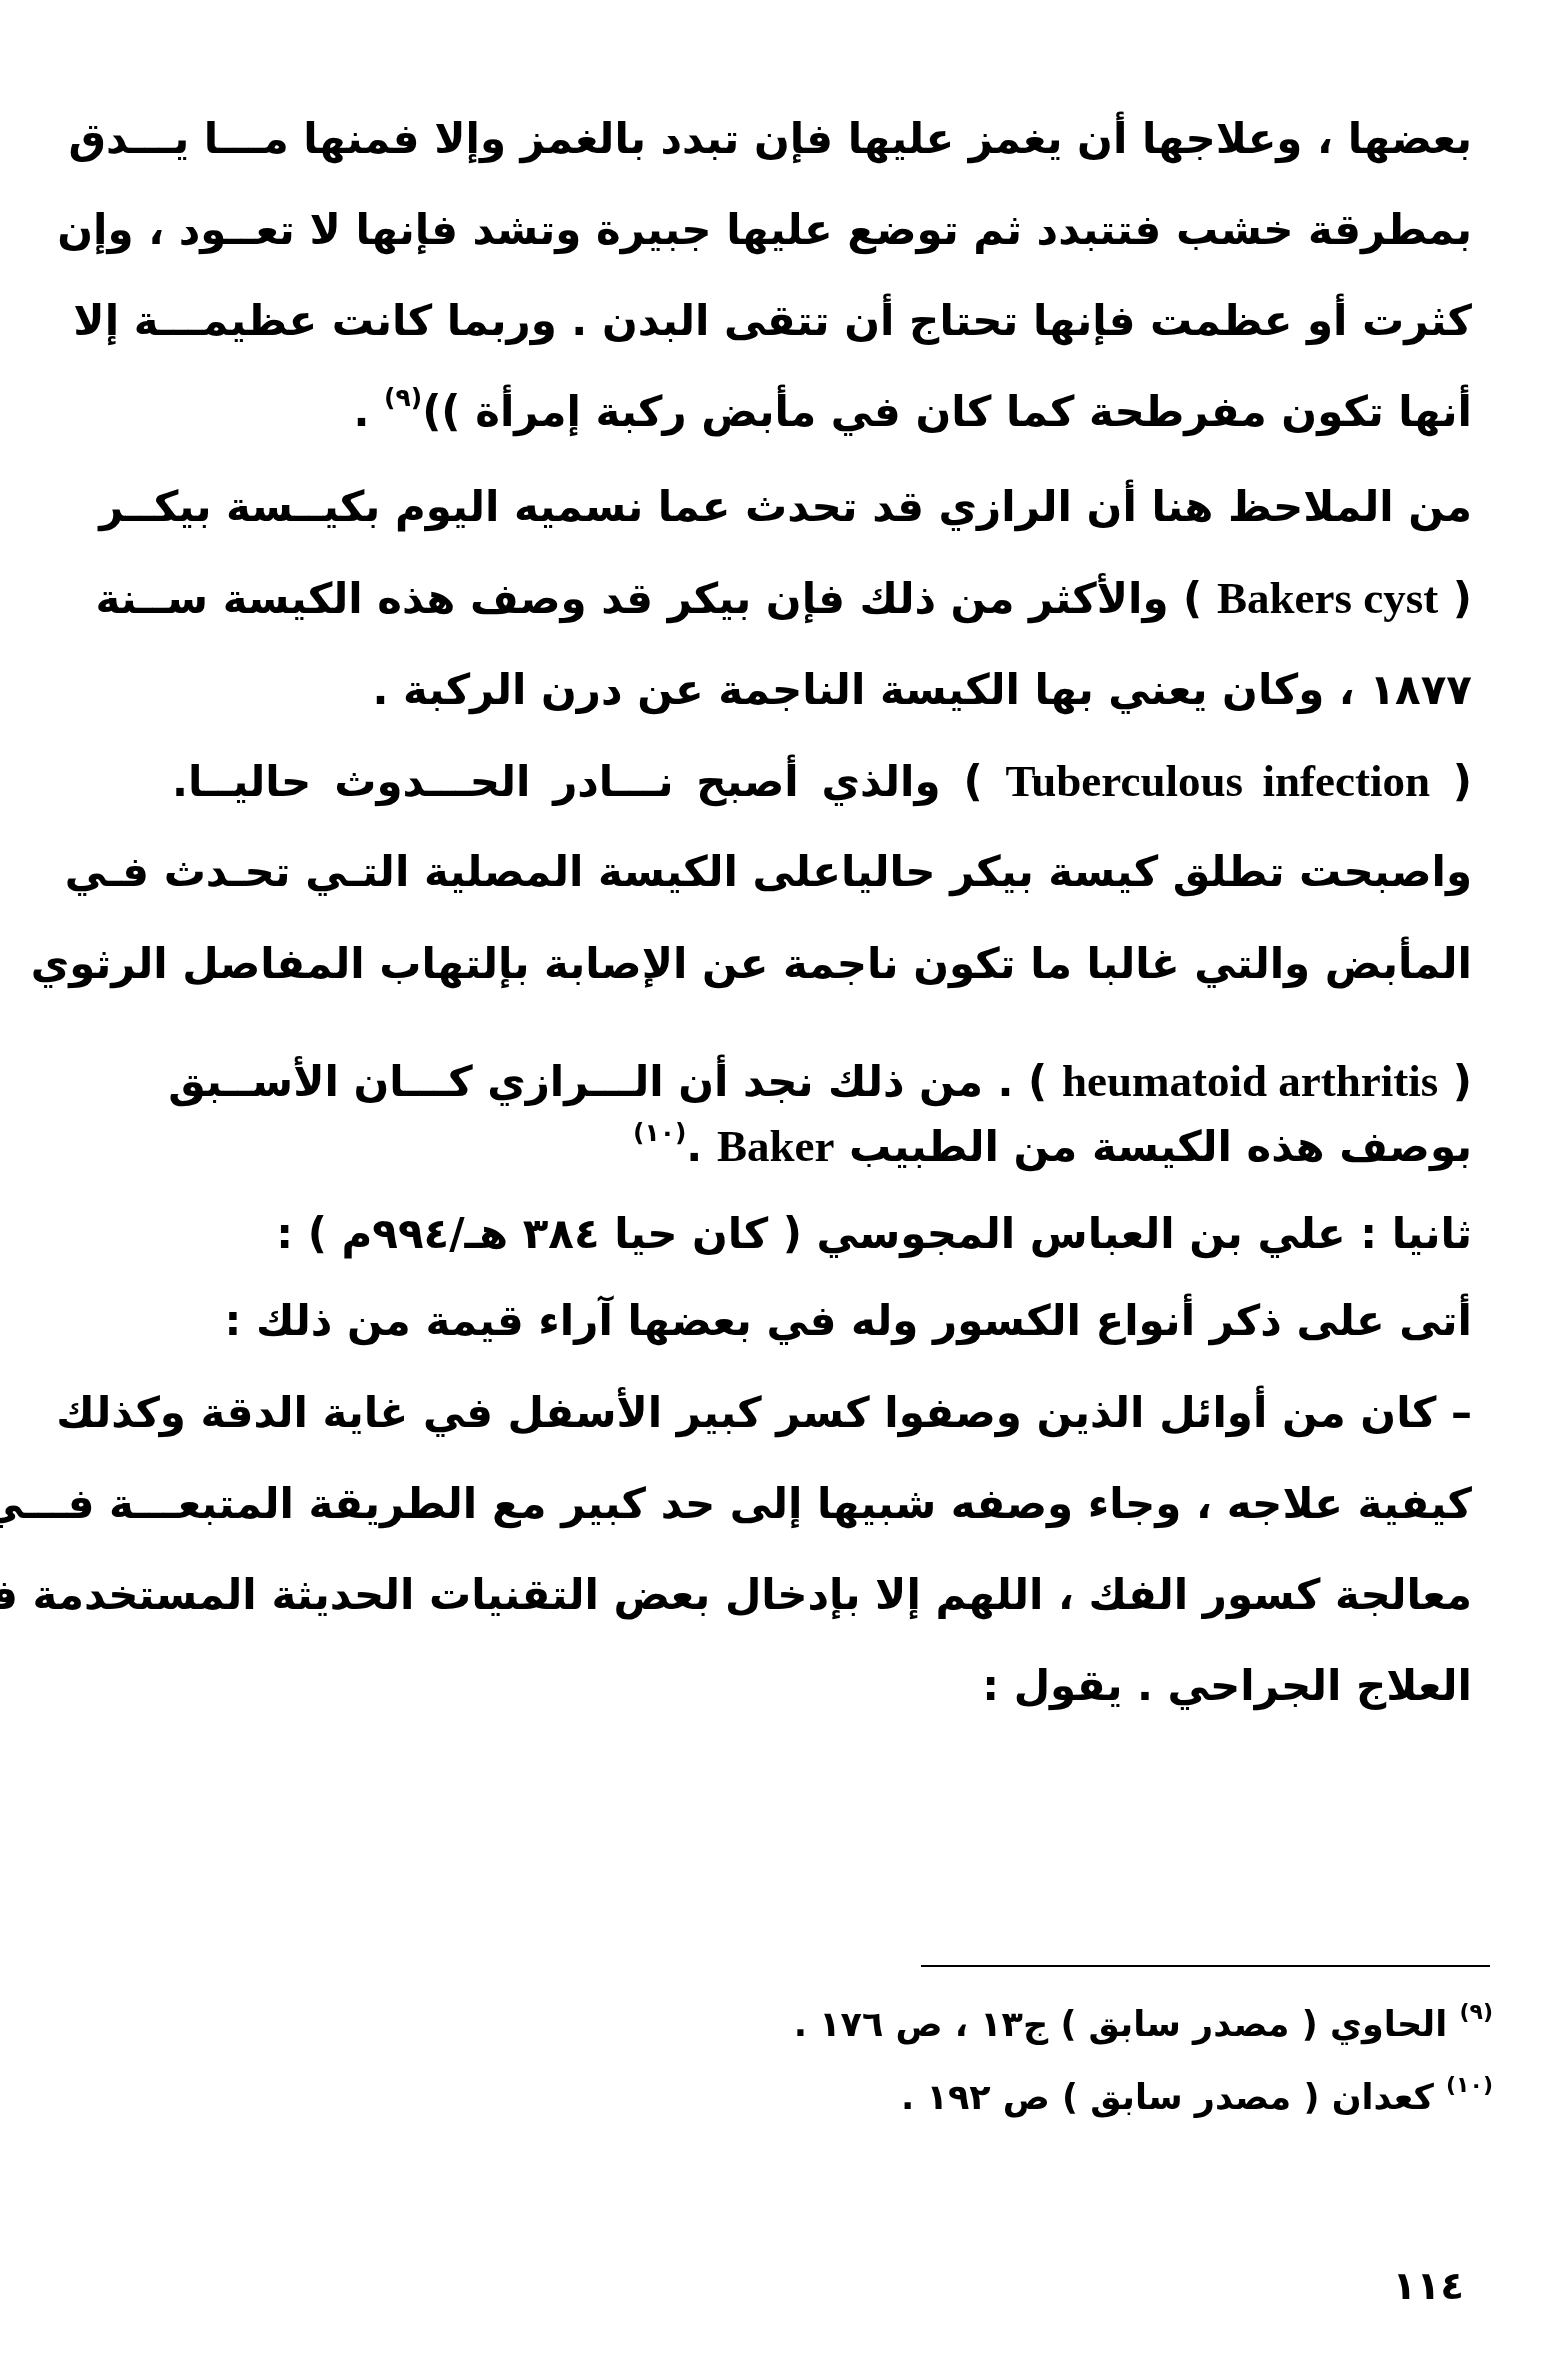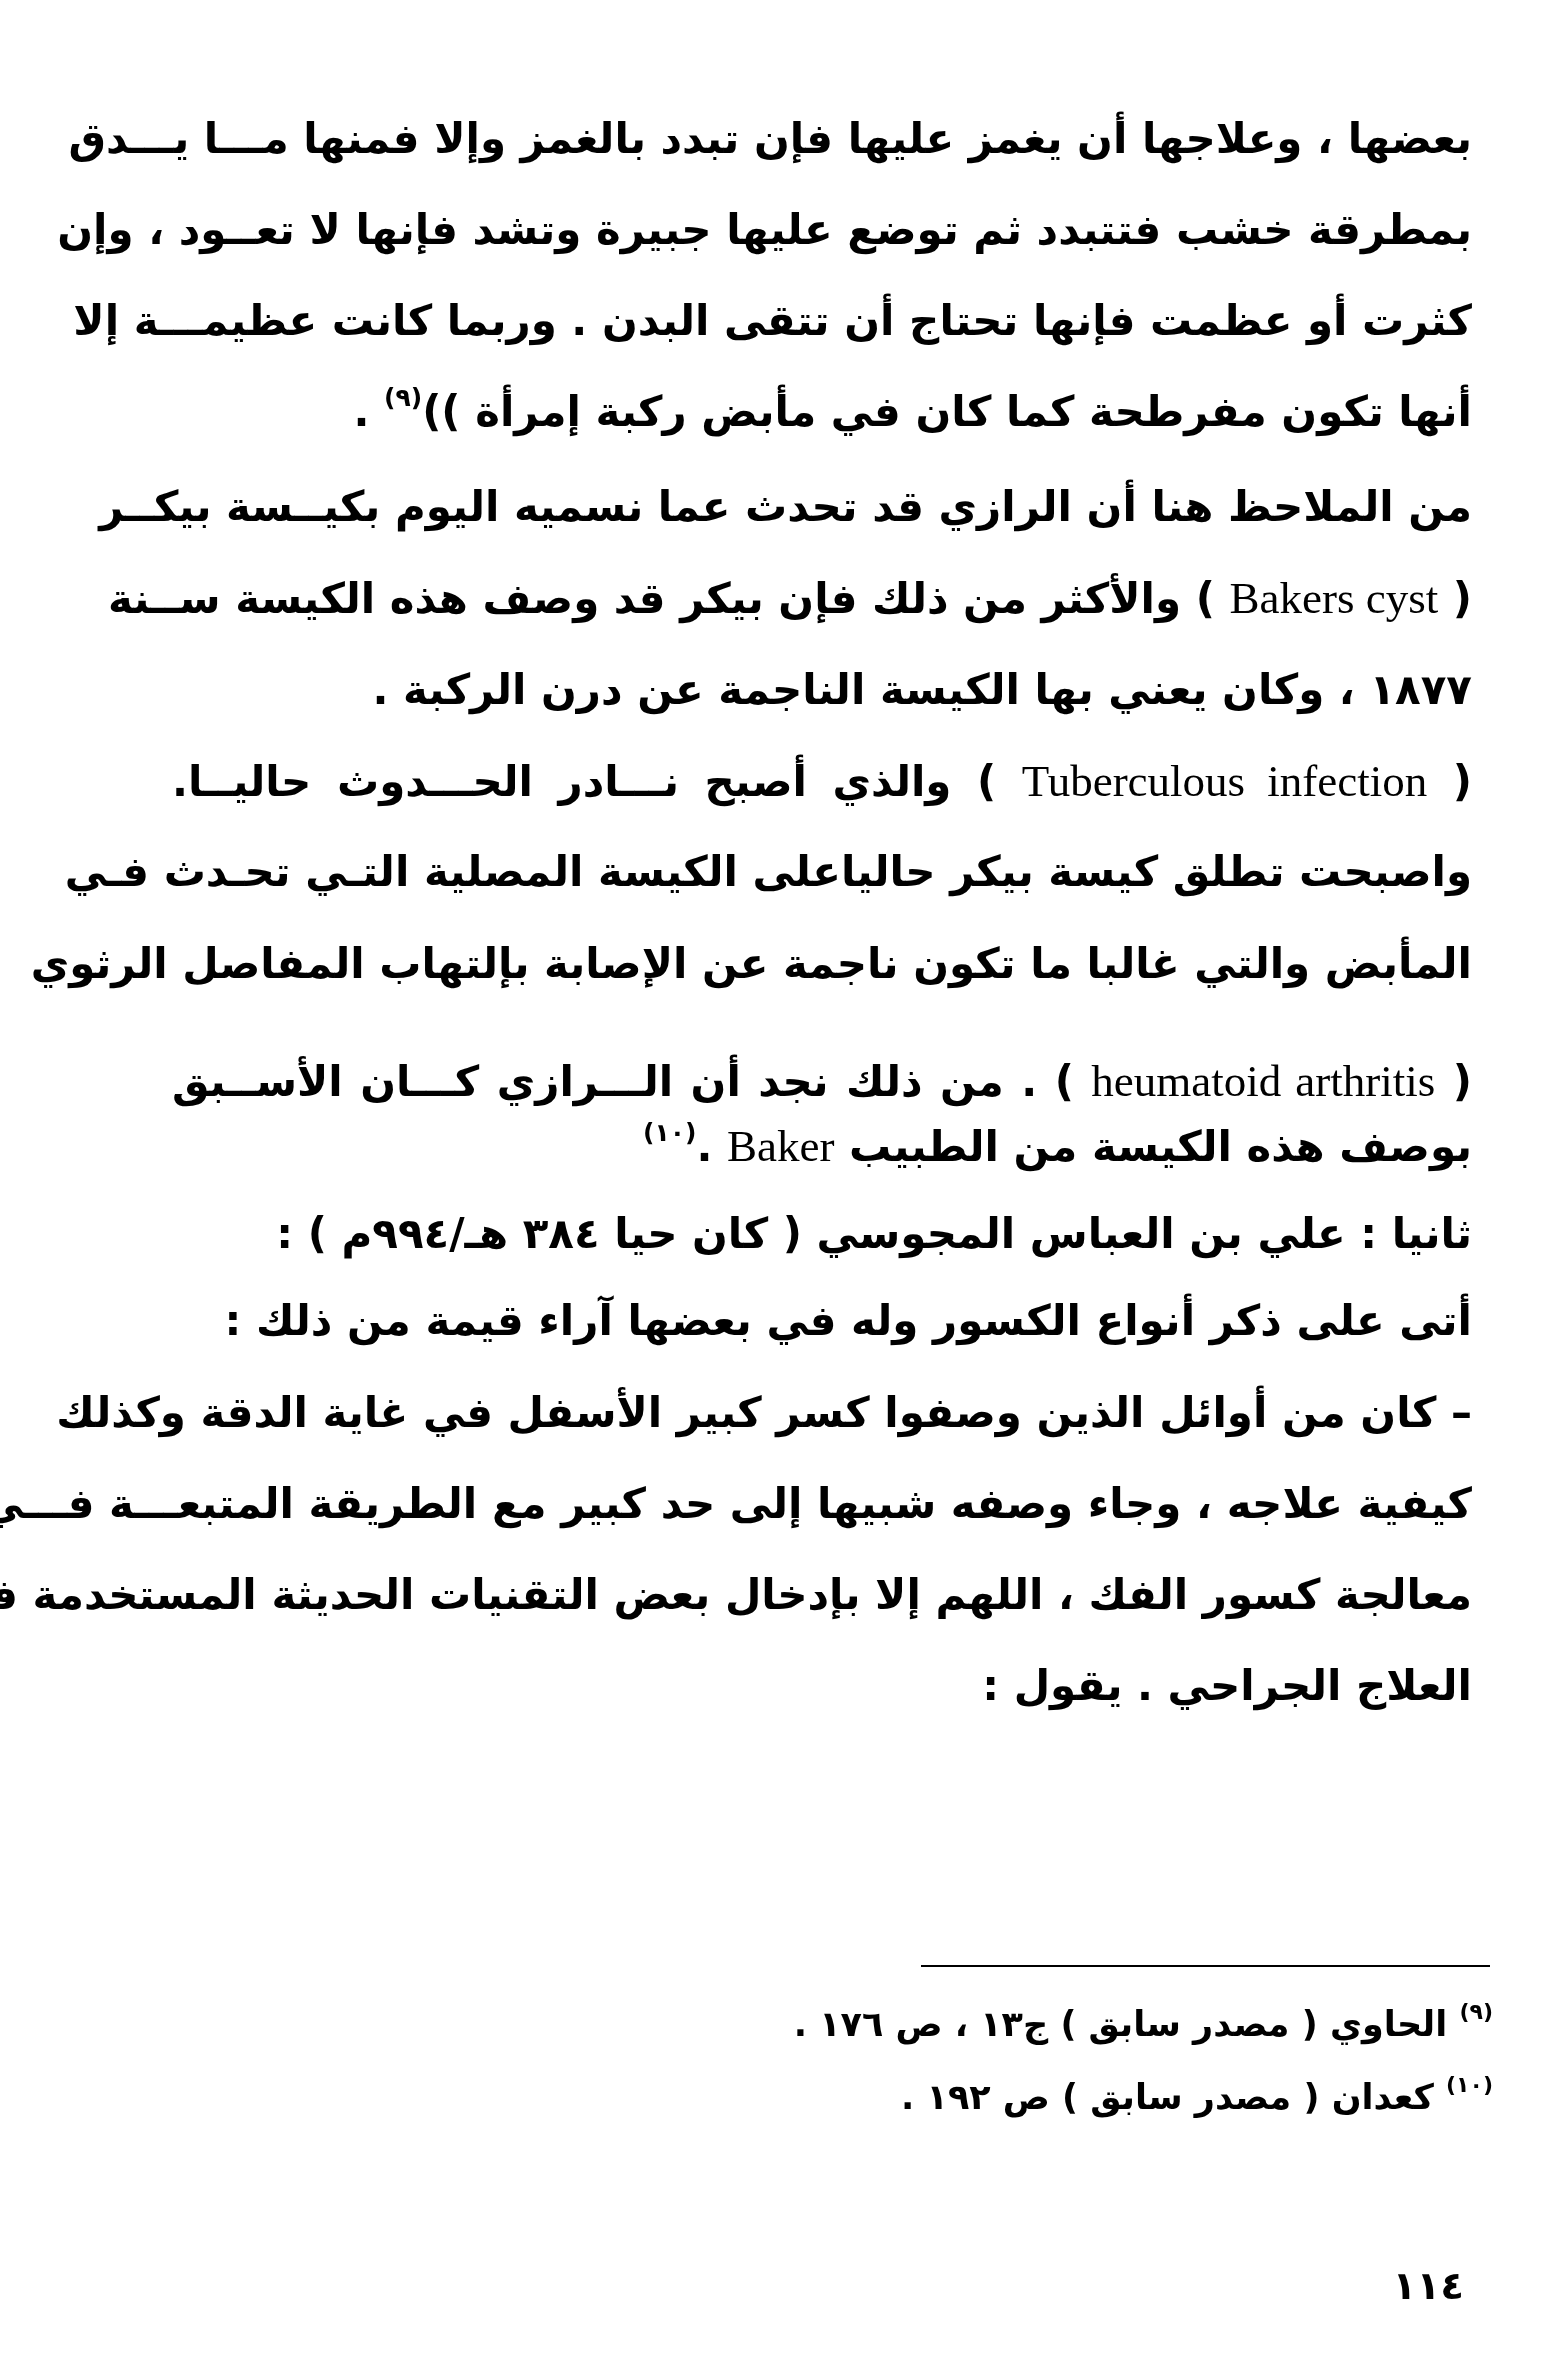--- a/index.html
+++ b/index.html
@@ -29,21 +29,21 @@
       font-size: 42px;
       font-weight: bold;
       line-height: 58px;
       text-align: justify;
       text-align-last: justify;
     }
     .line.short { text-align-last: right; }
     .line.heading { font-weight: 700; }
     .latin {
       font-family: "Liberation Serif", "DejaVu Serif", serif;
-      font-weight: normal;
+      font-weight: bold;
       font-size: 45px;
       unicode-bidi: isolate;
     }
     sup.note {
       font-size: 25px;
       vertical-align: 20.4px;
       line-height: 0;
       font-weight: bold;
     }
     .rule {

